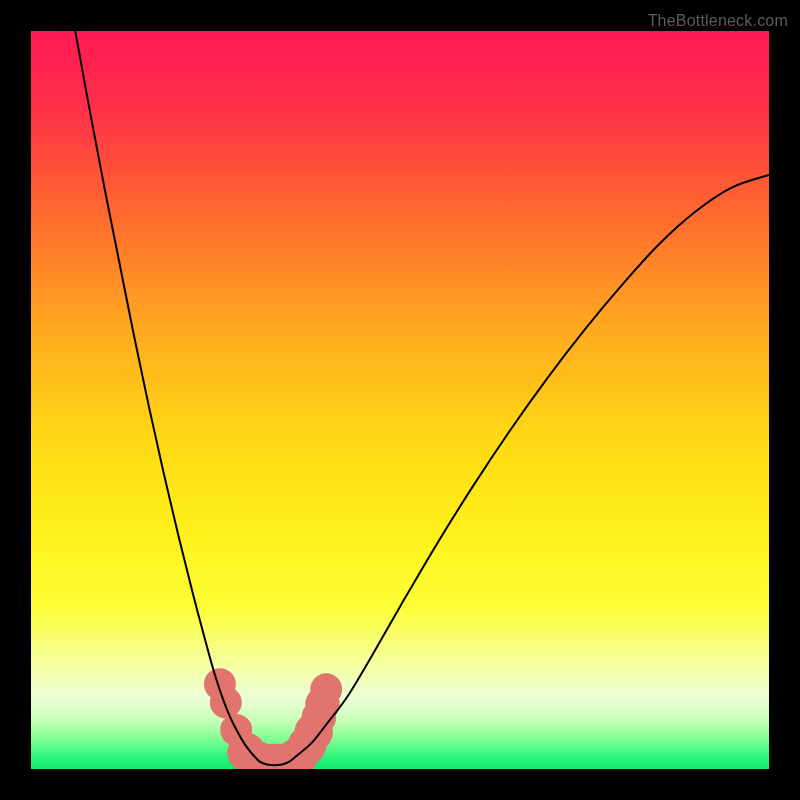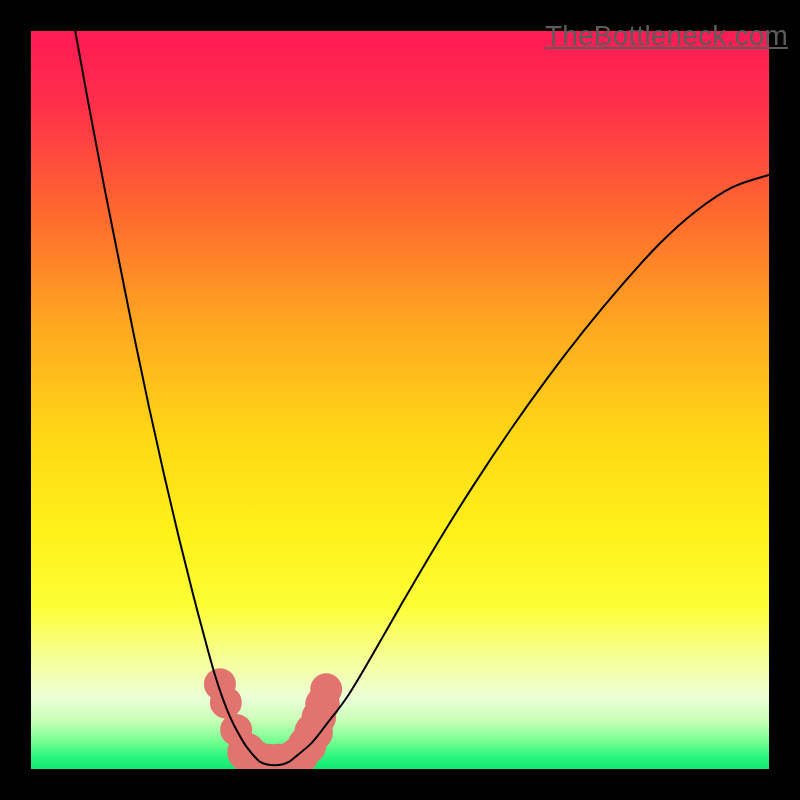--- a/index.html
+++ b/index.html
@@ -12,28 +12,27 @@
     font-family: Arial, Helvetica, sans-serif;
   }
   .frame {
     position: relative;
     width: 800px;
     height: 800px;
     background: #000;
   }
   .watermark {
     position: absolute;
-    top: 20px;
+    top: 12px;
     right: 12px;
     color: #5c5c5c;
-    font-size: 28px;
+    font-size: 16px;
     font-weight: 400;
     letter-spacing: 0.2px;
     z-index: 10;
-    text-decoration: underline;
   }
   .plot-area {
     position: absolute;
     left: 31px;
     top: 31px;
     width: 738px;
     height: 738px;
     overflow: hidden;
   }
   .gradient-bg {

